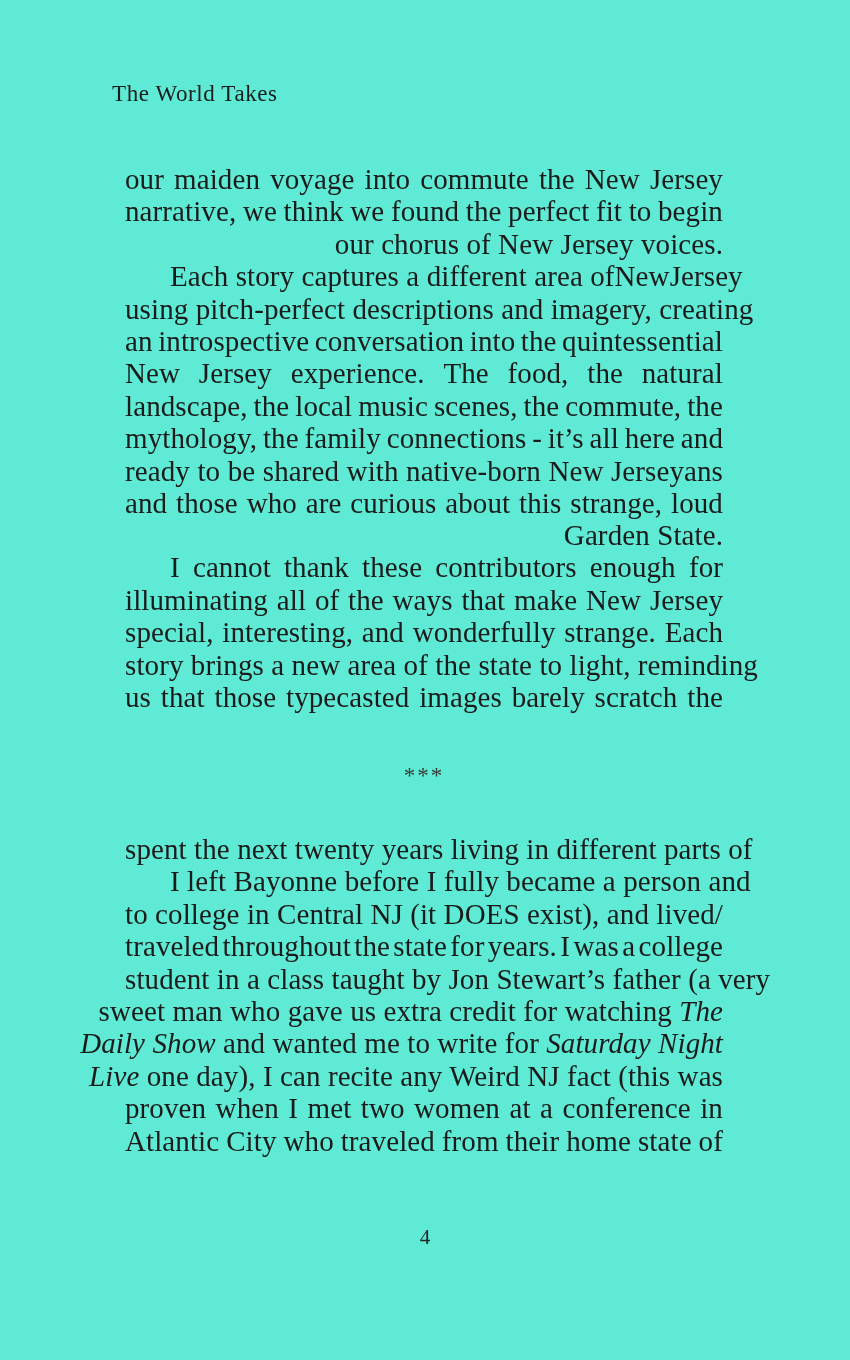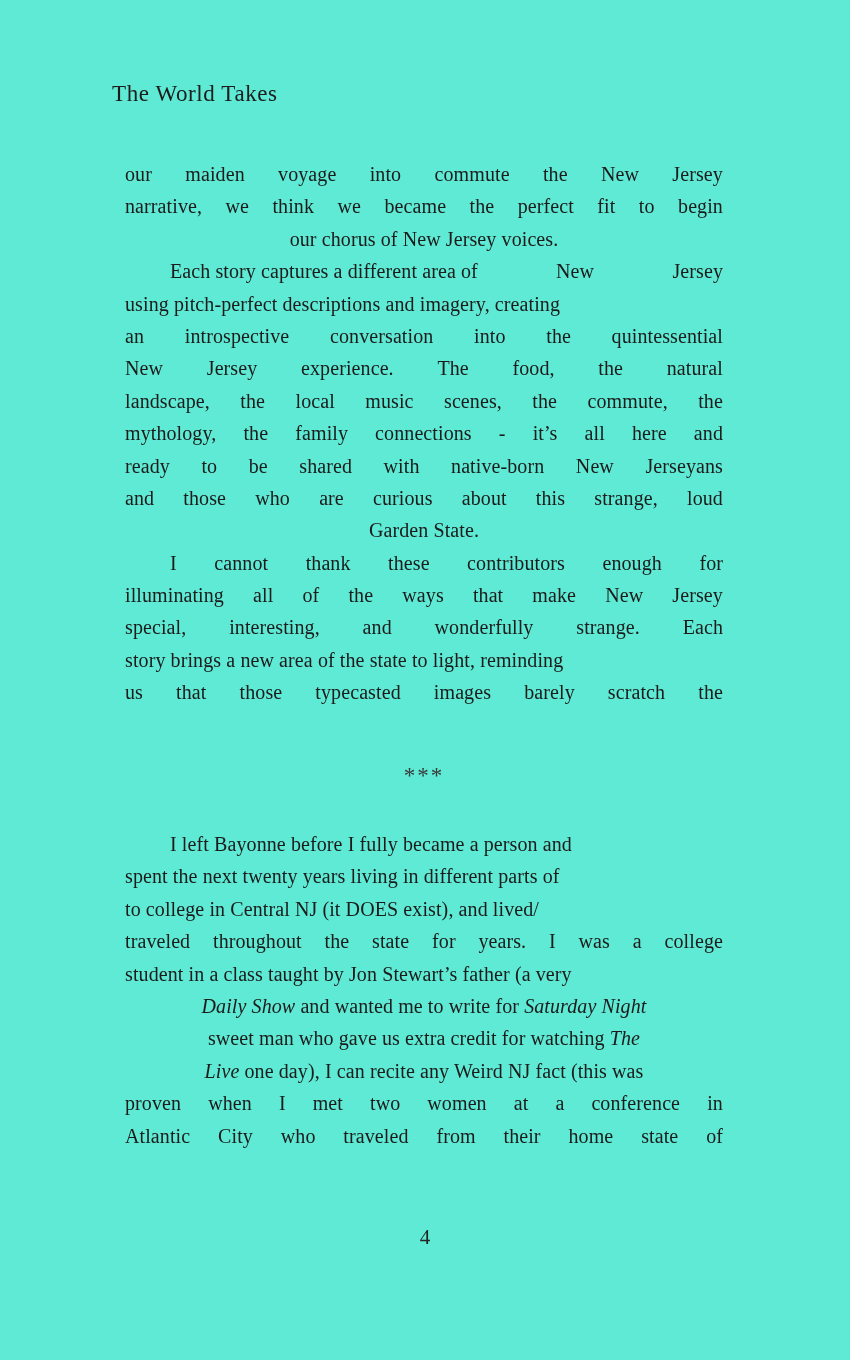--- a/index.html
+++ b/index.html
@@ -44,36 +44,37 @@
     margin: 0;
     padding: 0;
   }
 
   
   .line {
     display: flex;
     width: 100%;
     height: 32.4px;
     align-items: baseline;
-    font-size: 20px;
+    font-size: 29px;
     letter-spacing: 0.1px;
     white-space: pre;
     color: #1b1b1b;
   }
   
   .line.just {
     justify-content: space-between;
   }
   
   .line.last {
-    justify-content: center;
+    justify-content: flex-end;
   }
   .line.indent {
     padding-left: 45px;
     box-sizing: border-box;
+    align-items: center;
   }
   .line.indent.just {
     width: 100%;
   }
   .w {
     display: inline-block;
     white-space: pre;
   }
   .it {
     font-style: italic;
@@ -113,21 +114,21 @@
 </head>
 <body>
 
 <div class="page">
 
   <div class="running-head">The World Takes</div>
 
   <div class="textblock">
       <div class="para">
         <div class="line just"><span class="w">our</span><span class="w">maiden</span><span class="w">voyage</span><span class="w">into</span><span class="w">commute</span><span class="w">the</span><span class="w">New</span><span class="w">Jersey</span></div>
-        <div class="line just"><span class="w">narrative,</span><span class="w">we</span><span class="w">think</span><span class="w">we</span><span class="w">became</span><span class="w">the</span><span class="w">perfect</span><span class="w">fit</span><span class="w">to</span><span class="w">begin</span></div>
+        <div class="line just"><span class="w">narrative,</span><span class="w">we</span><span class="w">think</span><span class="w">we</span><span class="w">found</span><span class="w">the</span><span class="w">perfect</span><span class="w">fit</span><span class="w">to</span><span class="w">begin</span></div>
         <div class="line last"><span class="w">our chorus of New Jersey voices.</span></div>
       </div>
       <div class="para">
         <div class="line just indent"><span class="w">Each story captures a different area of</span><span class="w">New</span><span class="w">Jersey</span></div>
         <div class="line just"><span class="w">using pitch-perfect descriptions and imagery, creating</span></div>
         <div class="line just"><span class="w">an</span><span class="w">introspective</span><span class="w">conversation</span><span class="w">into</span><span class="w">the</span><span class="w">quintessential</span></div>
         <div class="line just"><span class="w">New</span><span class="w">Jersey</span><span class="w">experience.</span><span class="w">The</span><span class="w">food,</span><span class="w">the</span><span class="w">natural</span></div>
         <div class="line just"><span class="w">landscape,</span><span class="w">the</span><span class="w">local</span><span class="w">music</span><span class="w">scenes,</span><span class="w">the</span><span class="w">commute,</span><span class="w">the</span></div>
         <div class="line just"><span class="w">mythology,</span><span class="w">the</span><span class="w">family</span><span class="w">connections</span><span class="w">-</span><span class="w">it’s</span><span class="w">all</span><span class="w">here</span><span class="w">and</span></div>
         <div class="line just"><span class="w">ready</span><span class="w">to</span><span class="w">be</span><span class="w">shared</span><span class="w">with</span><span class="w">native-born</span><span class="w">New</span><span class="w">Jerseyans</span></div>
@@ -140,27 +141,27 @@
         <div class="line just"><span class="w">special,</span><span class="w">interesting,</span><span class="w">and</span><span class="w">wonderfully</span><span class="w">strange.</span><span class="w">Each</span></div>
         <div class="line just"><span class="w">story brings a new area of the state to light, reminding</span></div>
         <div class="line just"><span class="w">us</span><span class="w">that</span><span class="w">those</span><span class="w">typecasted</span><span class="w">images</span><span class="w">barely</span><span class="w">scratch</span><span class="w">the</span></div>
       </div>
     </div>
 
   <div class="divider">***</div>
 
   <div class="textblock2">
       <div class="para">
+        <div class="line just"><span class="w">spent the next twenty years living in different parts of</span></div>
         <div class="line just indent"><span class="w">I left Bayonne before I fully became a person and</span></div>
-        <div class="line just"><span class="w">spent the next twenty years living in different parts of</span></div>
         <div class="line just"><span class="w">to college in Central NJ (it DOES exist), and lived/</span></div>
         <div class="line just"><span class="w">traveled</span><span class="w">throughout</span><span class="w">the</span><span class="w">state</span><span class="w">for</span><span class="w">years.</span><span class="w">I</span><span class="w">was</span><span class="w">a</span><span class="w">college</span></div>
         <div class="line just"><span class="w">student in a class taught by Jon Stewart’s father (a very</span></div>
+        <div class="line last"><span class="w"><span>sweet man who gave us extra credit for watching </span><span class="it">The</span></span></div>
         <div class="line last"><span class="w"><span class="it">Daily Show</span><span> and wanted me to write for </span><span class="it">Saturday Night</span></span></div>
-        <div class="line last"><span class="w"><span>sweet man who gave us extra credit for watching </span><span class="it">The</span></span></div>
         <div class="line last"><span class="w"><span class="it">Live</span><span> one day), I can recite any Weird NJ fact (this was</span></span></div>
         <div class="line just"><span class="w">proven</span><span class="w">when</span><span class="w">I</span><span class="w">met</span><span class="w">two</span><span class="w">women</span><span class="w">at</span><span class="w">a</span><span class="w">conference</span><span class="w">in</span></div>
         <div class="line just"><span class="w">Atlantic</span><span class="w">City</span><span class="w">who</span><span class="w">traveled</span><span class="w">from</span><span class="w">their</span><span class="w">home</span><span class="w">state</span><span class="w">of</span></div>
       </div>
     </div>
 
   <div class="folio">4</div>
 
 </div>
 

